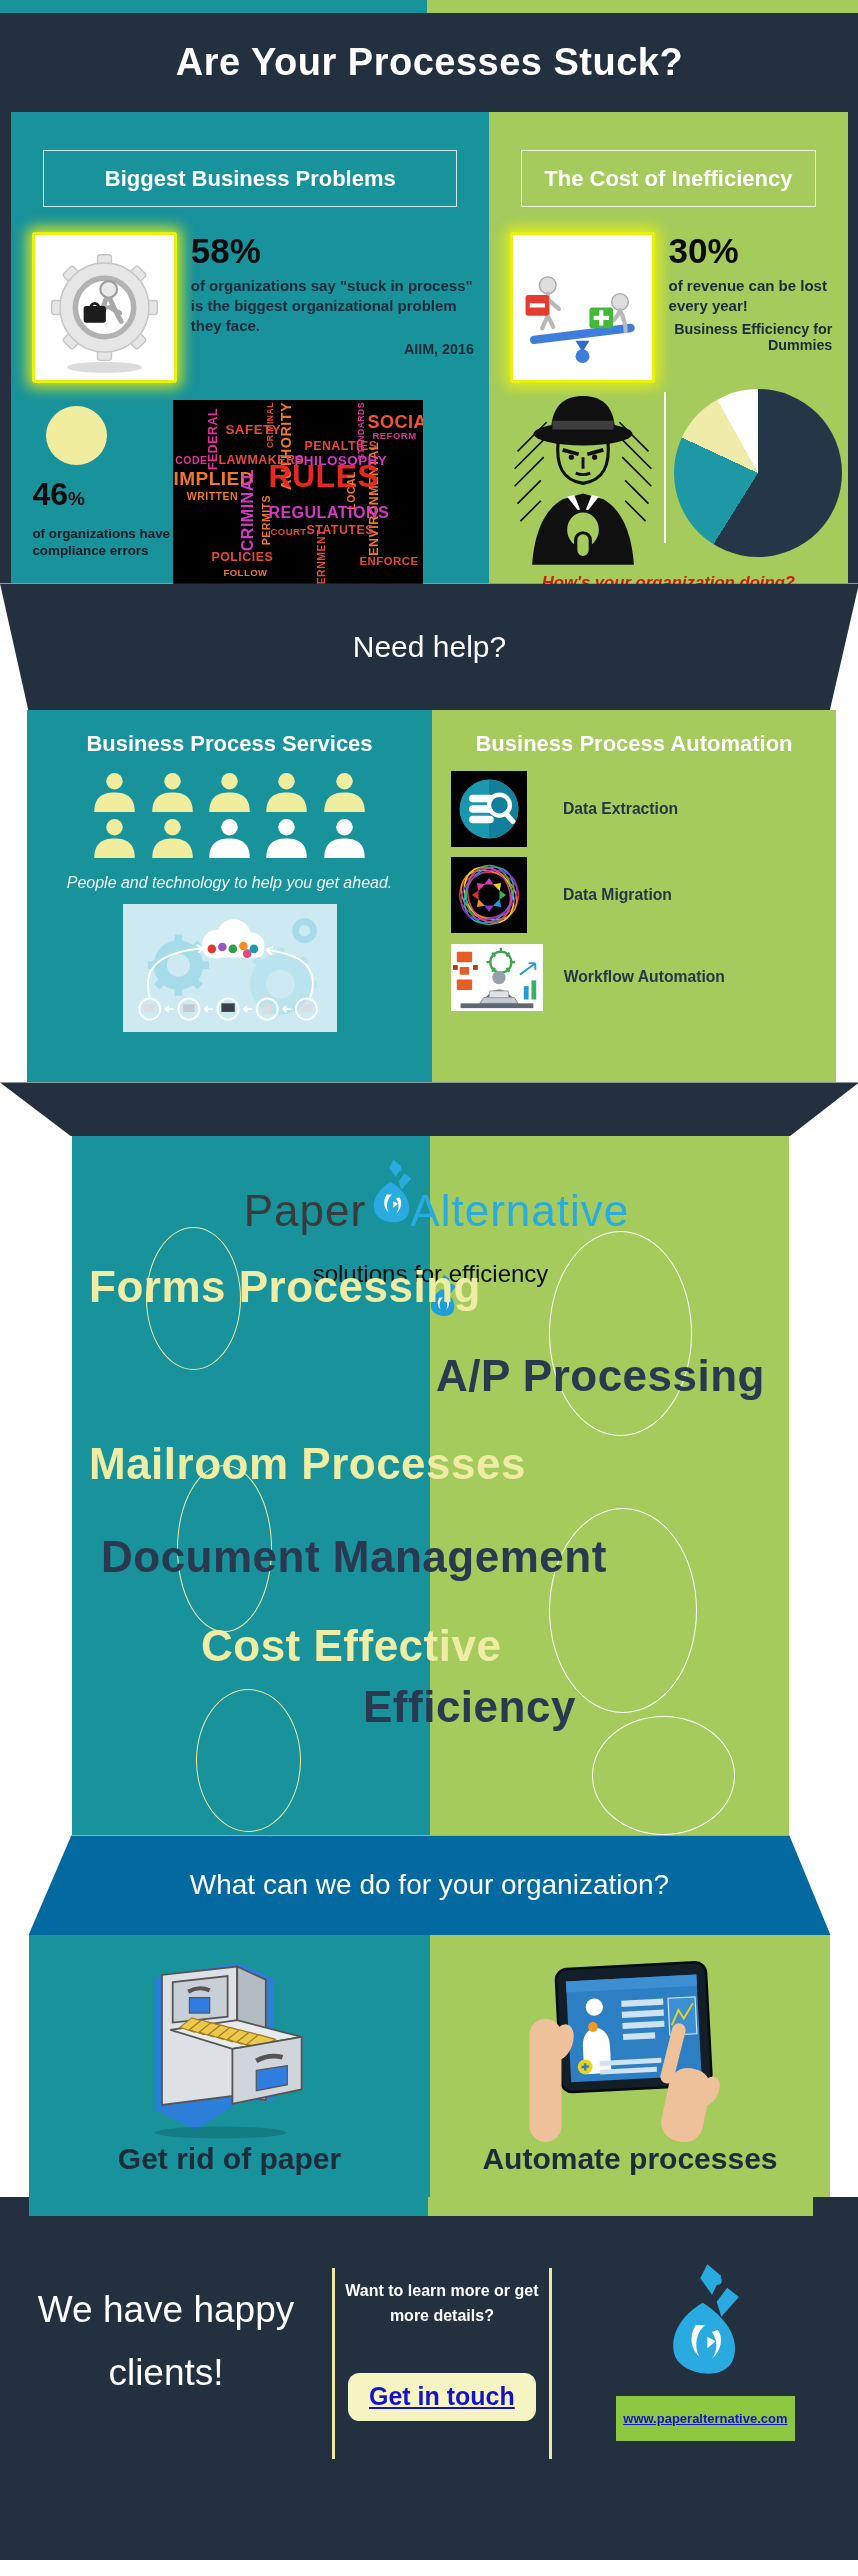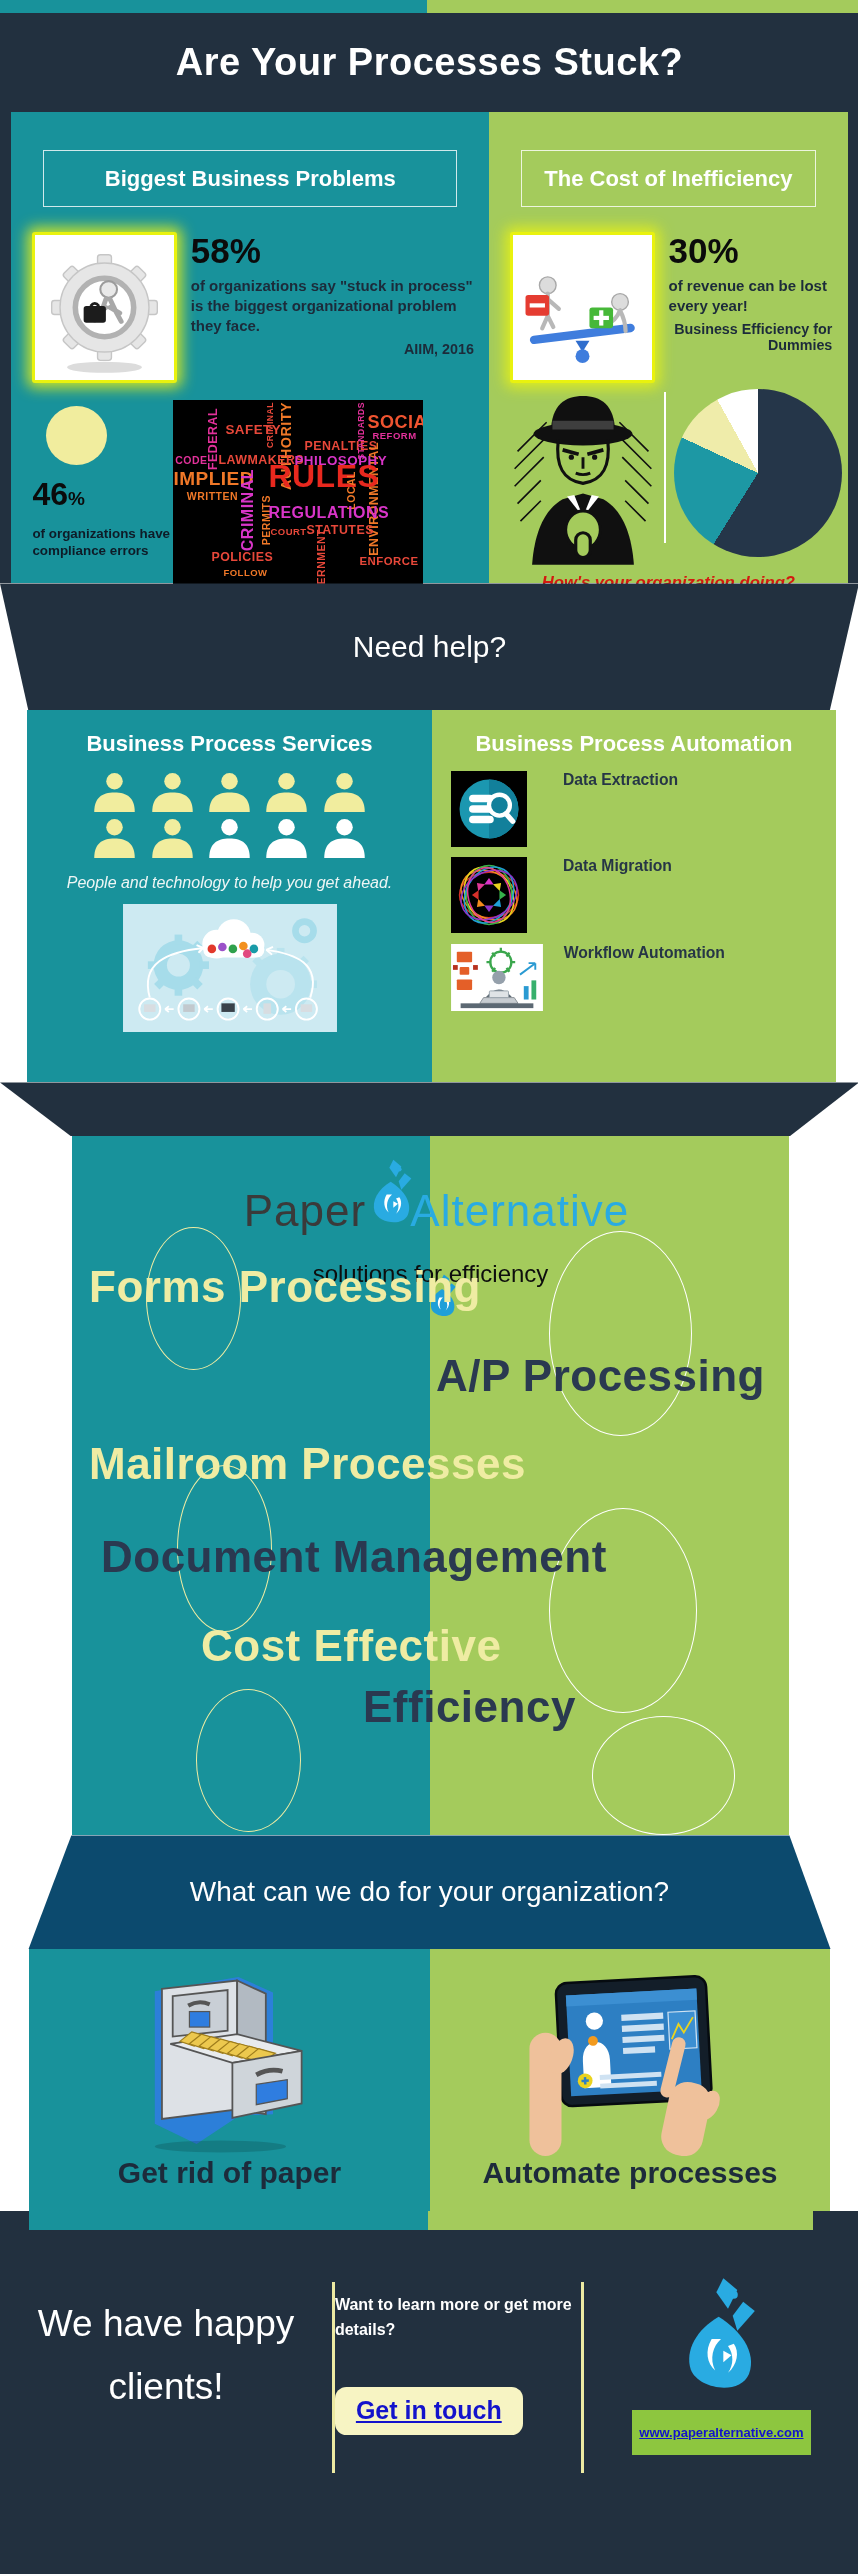--- a/index.html
+++ b/index.html
@@ -50,21 +50,21 @@
   .sec2{height:372px;background:#fff;padding:0 23px 0 27px;display:flex}
   .sec2 .colL{width:405px;background:#18929b}
   .sec2 .colR{flex:1;background:#a4cb5c}
   .colhead{color:#fff;font-size:22px;font-weight:700;text-align:center;margin-top:21px}
   .people{margin-top:15.3px}
   .prow{display:flex;justify-content:center;gap:12.4px;margin-top:7.6px}
   .person{display:inline-block;line-height:0}
   .tagline{font-style:italic;color:#eef6f5;font-size:16px;text-align:center;margin-top:15.3px}
   .cloudimg{display:block;margin:12.4px auto 0}
   .autolist{margin:13.4px 0 0 19px}
-  .autoitem{display:flex;margin-bottom:10.5px}
+  .autoitem{display:flex;align-items:center;margin-bottom:10.5px}
   .autoitem .label{margin-left:36px;font-size:15.7px;font-weight:700;color:#263646}
   .icon80{width:76px;height:76px;flex:none}
   .icon96{width:92px;height:67px;flex:none;margin-right:-15.3px}
 
   
   .band{height:54px;background:#22303f;clip-path:polygon(0 0,100% 0,91.9% 100%,8.3% 100%)}
 
   
   .panel{position:relative;width:717px;height:699px;margin-left:72px;overflow:hidden;
          background:linear-gradient(90deg,#18929b 0 50%,#a4cb5c 50% 100%)}
@@ -75,39 +75,39 @@
   .logoword1{font-size:44px;color:#3a3a3a;letter-spacing:1px}
   .logoword2{font-size:44px;color:#29abe2;letter-spacing:1px}
   .logodrop{margin:-27px -5.7px 0 1.9px}
   .logotag{position:absolute;top:124px;left:0;right:0;text-align:center;font-size:24px;color:#0d0d0d}
   .cw{position:absolute;font-weight:700;font-size:44px;white-space:nowrap;letter-spacing:0.5px}
   .cw.yel{color:#efeca3}
   .cw.nav{color:#2a3950}
   .minidrop{position:absolute;left:355px;top:132px}
 
   
-  .cta{height:114px;background:#0c4a6e;clip-path:polygon(8.3% 0,91.9% 0,96.7% 100%,3.3% 100%);display:flex;align-items:center;justify-content:center}
+  .cta{height:100px;background:#0369a1;clip-path:polygon(8.3% 0,91.9% 0,96.7% 100%,3.3% 100%);display:flex;align-items:center;justify-content:center}
   .cta h2{color:#fff;font-size:28px;font-weight:500}
 
   
   .sec3{height:262px;background:#fff;padding:0 29px;display:flex}
   .sec3 .colL{width:401px;background:#18929b;text-align:center}
   .sec3 .colR{flex:1;background:#a4cb5c;text-align:center}
   .actimg{display:block;margin:15.3px auto 0}
   .caption{font-size:30px;font-weight:700;color:#1d2b3b;margin-top:0px}
 
   
   .footer{position:relative;height:363px;background:#22303f}
   .fstrip{position:absolute;top:0;left:29px;height:19px;display:flex}
   .fstrip .t{width:399px;background:#18929b}
   .fstrip .g{width:385px;background:#a4cb5c}
   .fcontent{display:flex;padding-top:82px;align-items:flex-start}
   .fcol1{width:332px;text-align:center;color:#fff;font-size:37px;line-height:1.7}
   .fdiv{width:2.9px;height:191px;background:#ece9a2;margin-top:-11.4px}
-  .fcol2{width:246px;}
+  .fcol2{width:214px;text-align:center}
   .fprompt{color:#fff;font-size:16px;font-weight:700;line-height:1.55}
   .fbtn{display:inline-block;margin-top:44px;background:#f7f4c3;border-radius:11.4px;padding:9.5px 21px;
         font-size:25px;font-weight:600;color:#1313cc;text-decoration:underline;cursor:pointer}
   .fcol3{flex:1;text-align:center;margin-top:-15.3px}
   .webbox{display:block;margin:5.7px auto 0;width:179px;background:#8dc63f;padding:13.4px 3.8px}
   .webbox a{font-size:13px;font-weight:700;color:#1313cc}
 </style>
 </head>
 <body>
 

